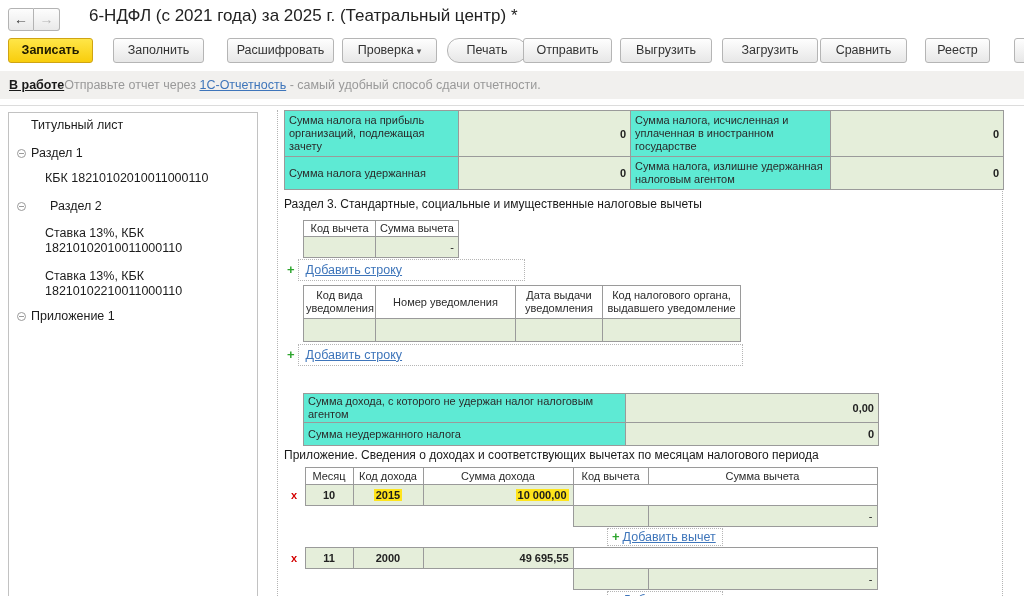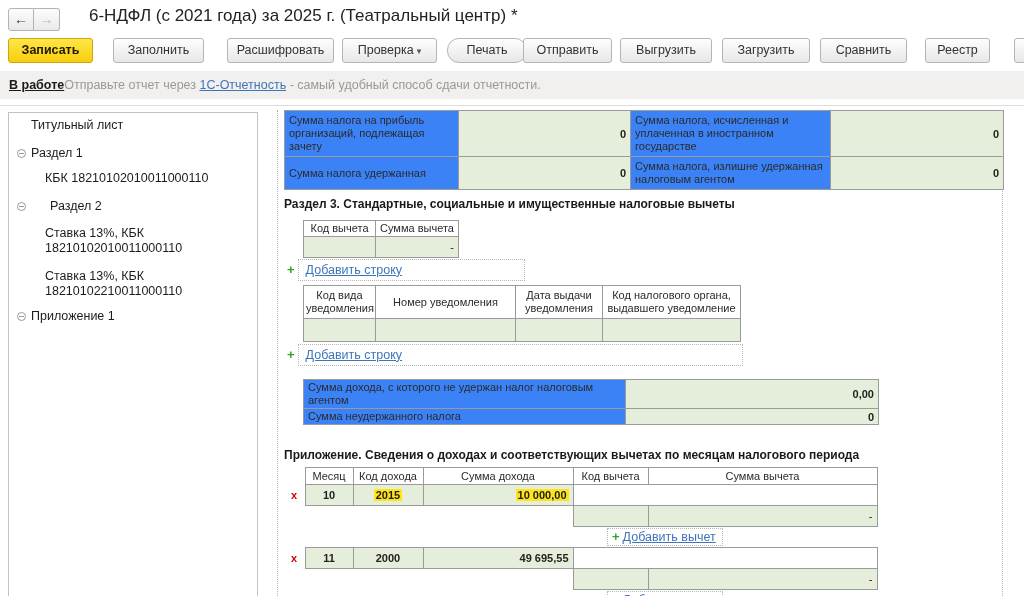--- a/index.html
+++ b/index.html
@@ -44,31 +44,31 @@
   .sbitem { position:absolute; line-height:15px; cursor:pointer; color:#1c1c1c; }
   .exp { position:absolute; width:9px; height:9px; border:1px solid #9a9a9a; border-radius:50%; left:8px; }
   .exp::after { content:""; position:absolute; left:1px; right:1px; top:3px; height:1px; background:#9a9a9a; }
   .sel { background:#fbe7a2; padding:2px 4px; display:inline-block; max-width:200px; }
   
   .vguide { position:absolute; top:110px; height:486px; width:0; border-left:1px dotted #b4b4b4; z-index:1; }
   
   table { border-collapse:collapse; position:absolute; z-index:2; table-layout:fixed; background:transparent; }
   th, td { border:1px solid #9a9a9a; font-size:11px; font-weight:normal; padding:1px 4px; overflow:hidden; }
   th { background:#fff; text-align:center; color:#2b2b2b; line-height:13px; padding:1px 2px; }
-  td.lbl { background:#3b82f6; color:#2b2b2b; line-height:13px; vertical-align:middle; }
+  td.lbl { background:#5eead4; color:#2b2b2b; line-height:13px; vertical-align:middle; }
   td.g { background:#e5eeda; }
   td.r { text-align:right; }
   td.c { text-align:center; }
   td.val { font-weight:bold; color:#222; }
   td.nob, td.xcol { border:none; background:transparent; }
   td.blank { background:#fff; }
   .hl { background:#ffe41c; padding:0 2px; font-weight:bold; }
   .del { color:#d40000; font-weight:bold; font-size:11px; cursor:pointer; }
   
-  .sec-title { position:absolute; font-size:12px; font-weight:bold; color:#1a1a1a; white-space:nowrap; z-index:2; }
+  .sec-title { position:absolute; font-size:12px; font-weight:normal; color:#1a1a1a; white-space:nowrap; z-index:2; }
   
   .addrow { position:absolute; height:23px; display:flex; align-items:center; z-index:2; }
   .plus { color:#2ea52e; font-weight:bold; font-size:13px; margin-right:3px; }
   .addbox { border:1px dotted #b5b5b5; height:22px; display:flex; align-items:center; padding-left:7px; }
   .lnk { color:#3e75ba; text-decoration:underline; font-size:12.5px; cursor:pointer; }
   .applink { display:inline-flex; align-items:center; border:1px dotted #b5b5b5; padding:0 6px 1px 4px; margin-left:30px; }
 </style>
 </head>
 <body>
 
@@ -80,21 +80,21 @@
   </div>
   <div id="title">6-НДФЛ (с 2021 года) за 2025 г. (Театральный центр) *</div>
 
   <div class="tbtn primary" style="left:8px;   width:85px;">Записать</div>
   <div class="tbtn" style="left:113px; width:91px;">Заполнить</div>
   <div class="tbtn" style="left:227px; width:107px;">Расшифровать</div>
   <div class="tbtn" style="left:342px; width:95px;"><span>Проверка</span><span class="caret">▾</span></div>
   <div class="tbtn" style="left:447px; width:80px;border-radius:12px;">Печать</div>
   <div class="tbtn" style="left:523px; width:89px;">Отправить</div>
   <div class="tbtn" style="left:620px; width:92px;">Выгрузить</div>
-  <div class="tbtn" style="left:722px; width:88px;">Загрузить</div>
+  <div class="tbtn" style="left:722px; width:96px;">Загрузить</div>
   <div class="tbtn" style="left:820px; width:87px;">Сравнить</div>
   <div class="tbtn" style="left:925px; width:65px;">Реестр</div>
   <div class="tbtn" style="left:1014px; width:24px;"></div>
 
   <div id="statusbar">
     <span id="state">В работе</span>
     <span id="statmsg"><span>Отправьте отчет через </span><a>1С-Отчетность</a><span> - самый удобный способ сдачи отчетности.</span></span>
   </div>
   <div id="hsep"></div>
 
@@ -187,31 +187,31 @@
     </table>
 
   <div class="addrow" style="left:287px; top:343px;">
     <span class="plus">+</span>
     <span class="addbox" style="width:445px;">
         <span class="lnk">Добавить строку</span>
       </span>
   </div>
 
 
-  <table style="left:303px; top:379px; width:575px;">
+  <table style="left:303px; top:393px; width:575px;">
     <colgroup>
         <col style="width:322px">
         <col style="width:253px">
       </colgroup>
     <tbody>
         <tr style="height:22px;">
       <td class="lbl">Сумма дохода, с которого не удержан налог налоговым агентом</td>
       <td class="g r val">0,00</td>
     </tr>
-    <tr style="height:16px;">
+    <tr style="height:23px;">
       <td class="lbl">Сумма неудержанного налога</td>
       <td class="g r val">0</td>
     </tr>
   </tbody>
     </table>
 
   <div class="sec-title" style="left:284px; top:448px;">Приложение. Сведения о доходах и соответствующих вычетах по месяцам налогового периода</div>
 
   <table style="left:287px; top:467px; width:590px;">
     <colgroup>

